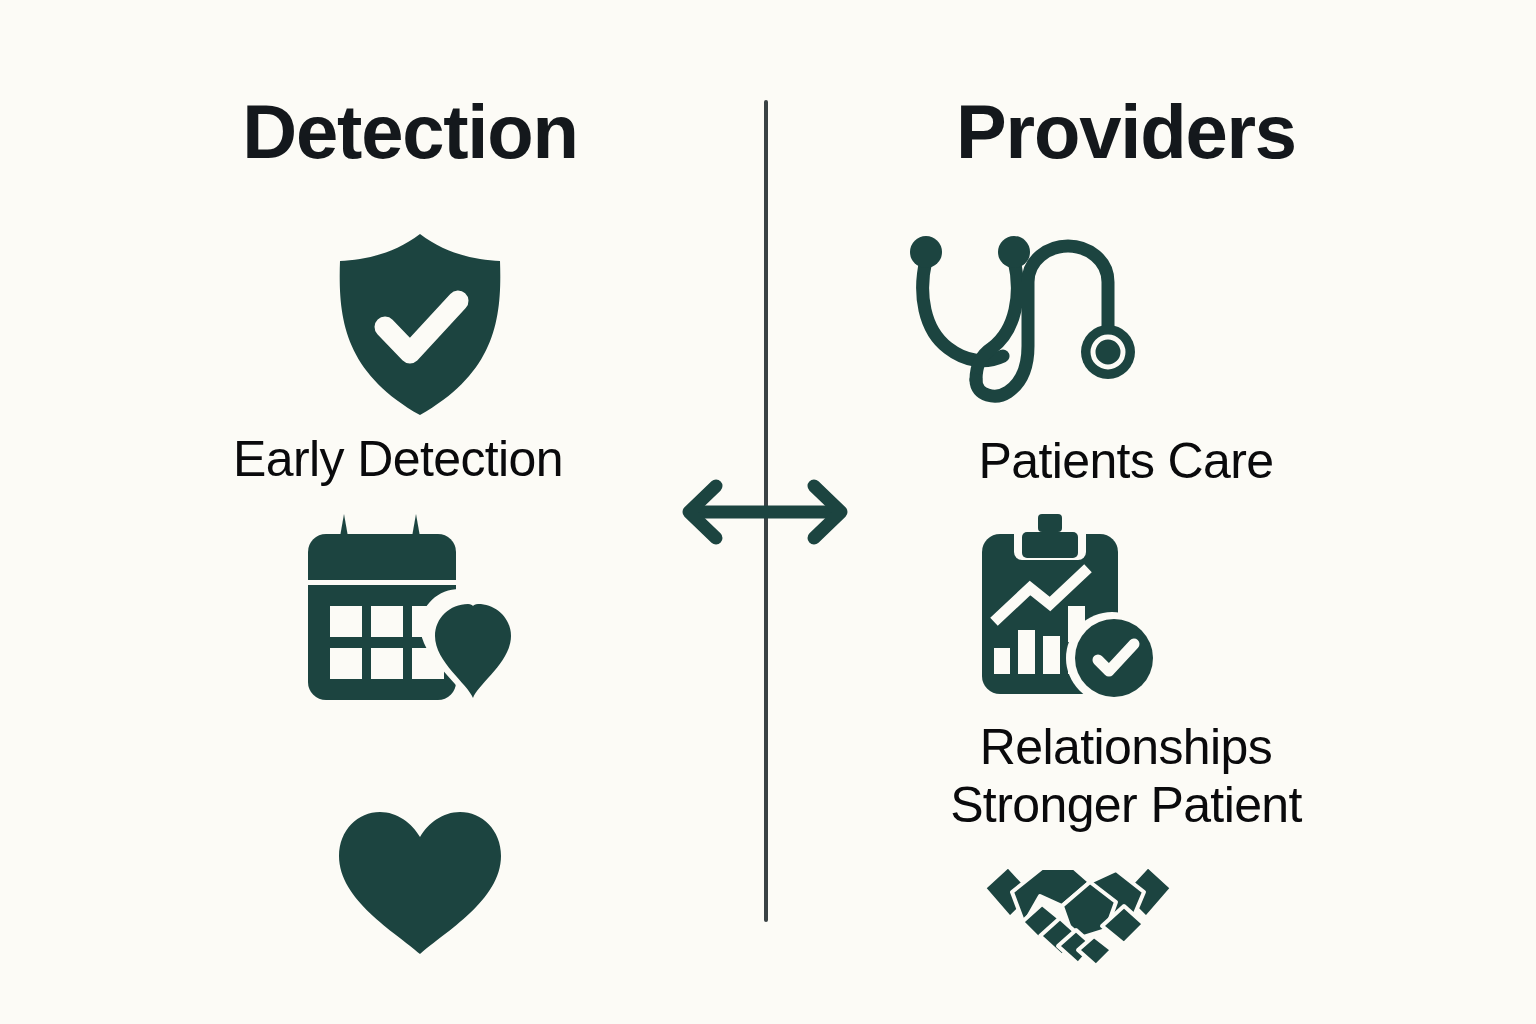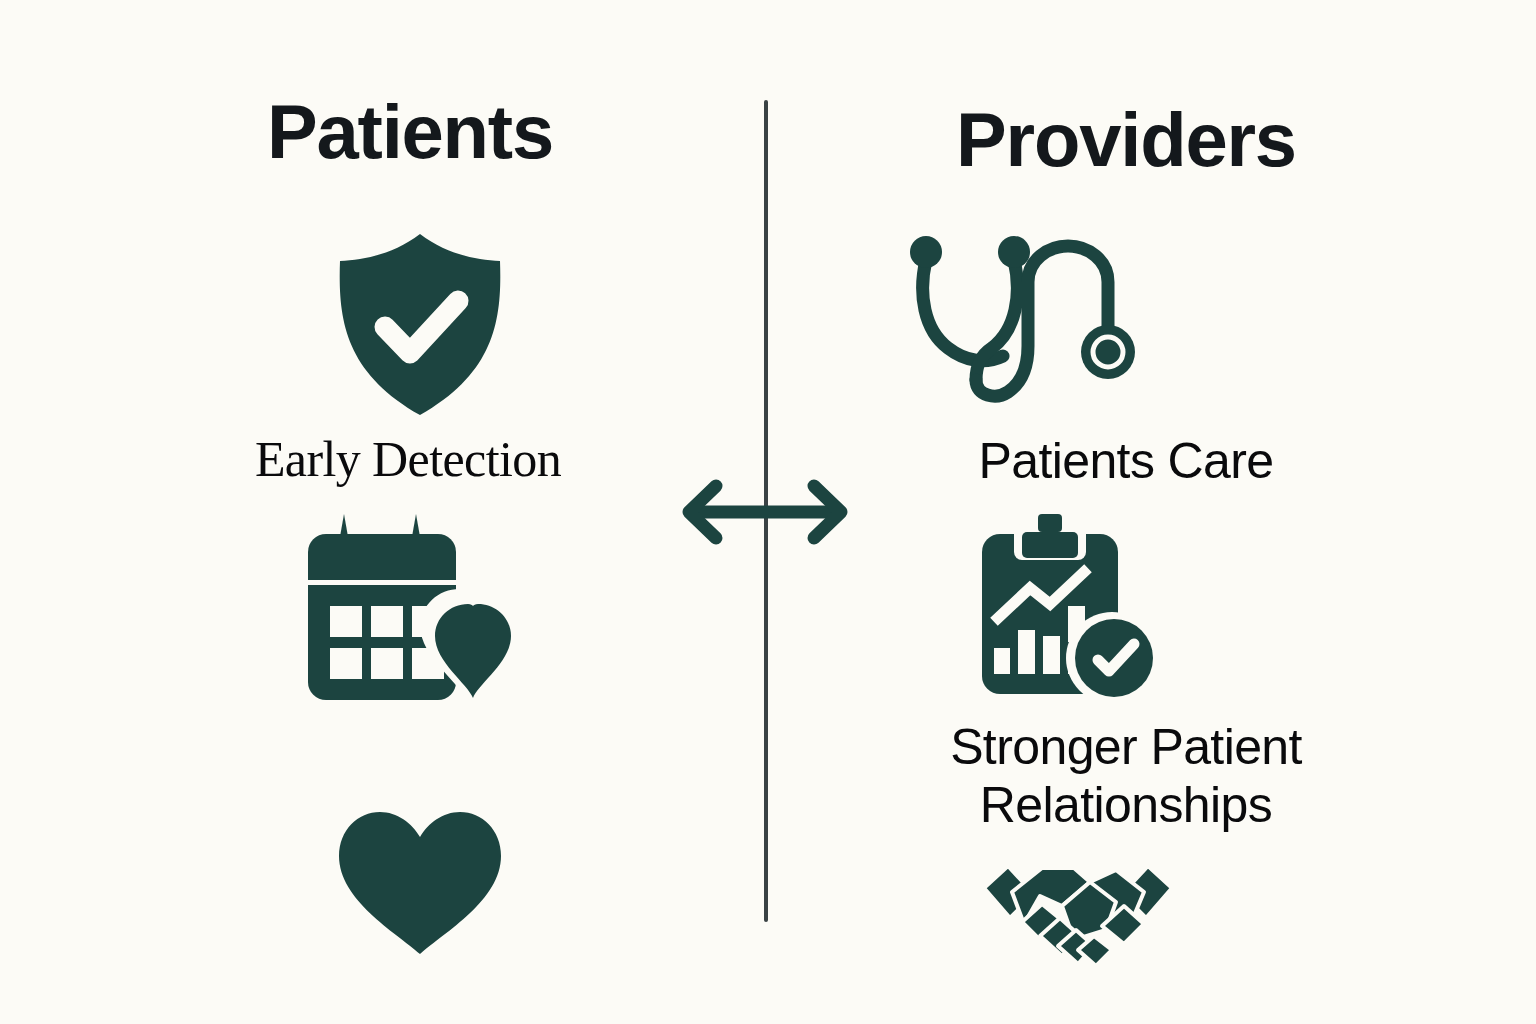--- a/index.html
+++ b/index.html
@@ -69,31 +69,31 @@
   }
 
   svg { display: block; overflow: visible; }
 </style>
 </head>
 <body style="background: rgb(252, 251, 246);">
 
 <div id="stage">
 
   <div class="abs" style="left:60px; top:94px; width:700px; text-align:center;">
-    <div class="col-heading" style="margin-top:0">Patients</div>
+    <div class="col-heading" style="margin-top:0">Detection</div>
   </div>
 
   <div class="abs icon-wrap" style="left:330px; top:232px; width:180px; height:185px;">
     <svg width="180" height="185" viewBox="0 0 180 185" aria-hidden="true">
       <path d="M90 2 C64 22 34 28 10 29 C8 86 14 140 90 183 C166 140 172 86 170 29 C146 28 116 22 90 2 Z" fill="#1C4440"></path>
       <path d="M55 95 L80 121 L128 69" fill="none" stroke="#FCFBF6" stroke-width="21" stroke-linecap="round" stroke-linejoin="round"></path>
     </svg>
   </div>
 
-  <div class="abs" style="left:58px; top:430px; width:700px;font-family:Liberation Serif, serif;">
+  <div class="abs" style="left:48px; top:430px; width:700px;">
     <div class="benefit-label">Early Detection</div>
   </div>
 
   <div class="abs icon-wrap" style="left:298px; top:508px; width:240px; height:195px;">
     <svg width="240" height="195" viewBox="0 0 240 195" aria-hidden="true">
 
       <path d="M46 6 L52 40 L40 40 Z" fill="#1C4440"></path>
       <path d="M118 6 L124 40 L112 40 Z" fill="#1C4440"></path>
 
       <rect x="10" y="26" width="148" height="166" rx="18" fill="#1C4440"></rect>
@@ -127,21 +127,21 @@
     <svg width="186" height="68" viewBox="0 0 186 68" aria-hidden="true">
       <g fill="none" stroke="#1C4440" stroke-width="13" stroke-linecap="round" stroke-linejoin="round">
         <line x1="18" y1="34" x2="168" y2="34"></line>
         <polyline points="44,8 17,34 44,60"></polyline>
         <polyline points="142,8 169,34 142,60"></polyline>
       </g>
     </svg>
   </div>
 
   <div class="abs" style="left:776px; top:94px; width:700px; text-align:center;">
-    <div class="col-heading" style="margin-top:8px">Providers</div>
+    <div class="col-heading" style="margin-top:0">Providers</div>
   </div>
 
   <div class="abs icon-wrap" style="left:908px; top:234px; width:290px; height:170px;">
     <svg width="290" height="170" viewBox="0 0 290 170" aria-hidden="true">
       <g fill="none" stroke="#1C4440" stroke-width="13" stroke-linecap="round">
 
         <path d="M18 26 C10 60 16 96 40 114 C58 128 78 130 95 122"></path>
 
         <path d="M106 26 C114 60 108 96 84 114 C72 122 68 132 68 146"></path>
 
@@ -177,22 +177,22 @@
       <rect x="100" y="94" width="17" height="36" fill="#FCFBF6"></rect>
       <rect x="100" y="136" width="17" height="26" fill="#FCFBF6"></rect>
 
       <circle cx="144" cy="146" r="46" fill="#FCFBF6"></circle>
       <circle cx="146" cy="146" r="39" fill="#1C4440"></circle>
       <path d="M130 148 L141 159 L166 132" fill="none" stroke="#FCFBF6" stroke-width="11" stroke-linecap="round" stroke-linejoin="round"></path>
     </svg>
   </div>
 
   <div class="abs" style="left:776px; top:718px; width:700px;">
+    <div class="benefit-label">Relationships</div>
     <div class="benefit-label">Stronger Patient</div>
-    <div class="benefit-label">Relationships</div>
   </div>
 
   <div class="abs icon-wrap" style="left:978px; top:852px; width:200px; height:115px;">
     <svg width="200" height="115" viewBox="0 0 200 115" aria-hidden="true">
       <g fill="#1C4440" stroke="#FCFBF6" stroke-width="4" stroke-linejoin="round">
 
         <path d="M6 36 L30 14 L56 42 L32 66 Z"></path>
 
         <path d="M194 36 L170 14 L144 42 L168 66 Z"></path>
 

